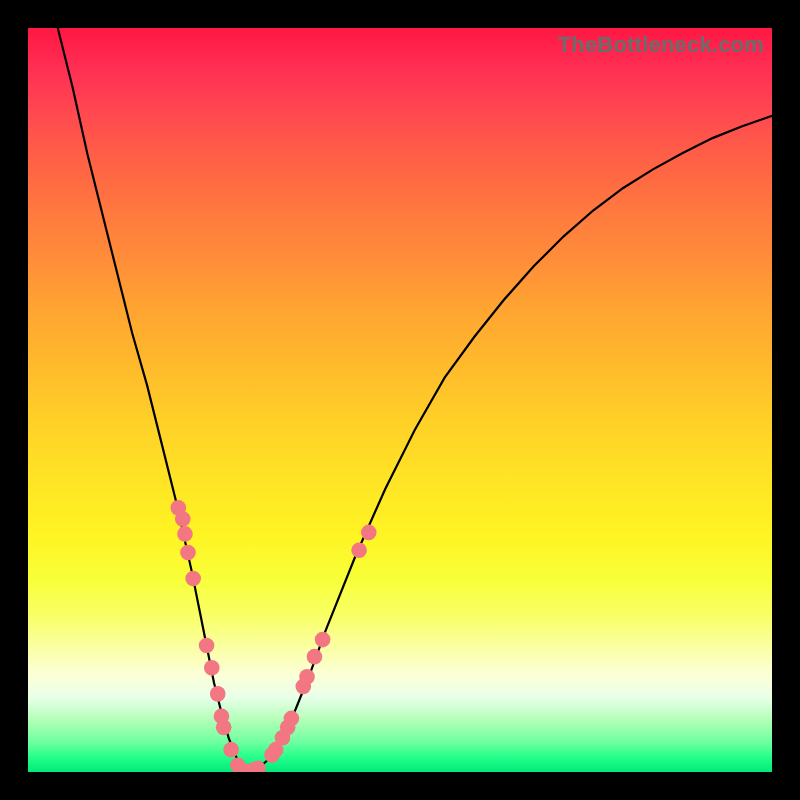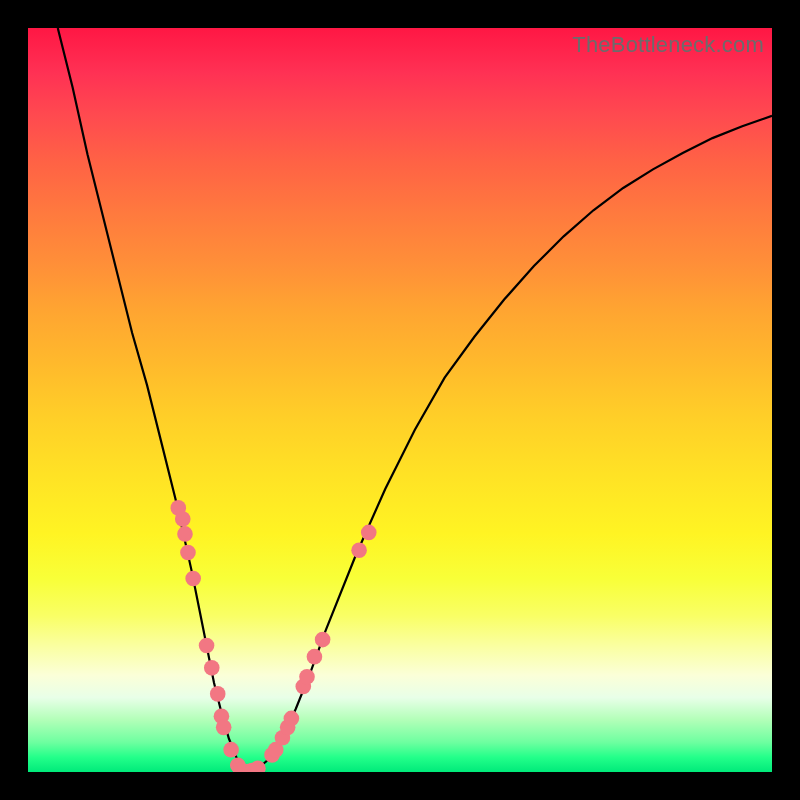--- a/index.html
+++ b/index.html
@@ -43,21 +43,21 @@
       #24ff8a 98%,
       #00ea7a 100%
     );
   }
   .watermark {
     position: absolute;
     top: 4px;
     right: 8px;
     font-family: Arial, sans-serif;
     font-size: 22px;
-    font-weight: 400;
+    font-weight: 700;
     color: #6c6c6c;
     letter-spacing: 0.2px;
   }
   svg.curve {
     position: absolute;
     inset: 0;
     width: 744px;
     height: 744px;
   }
   .curve path {

